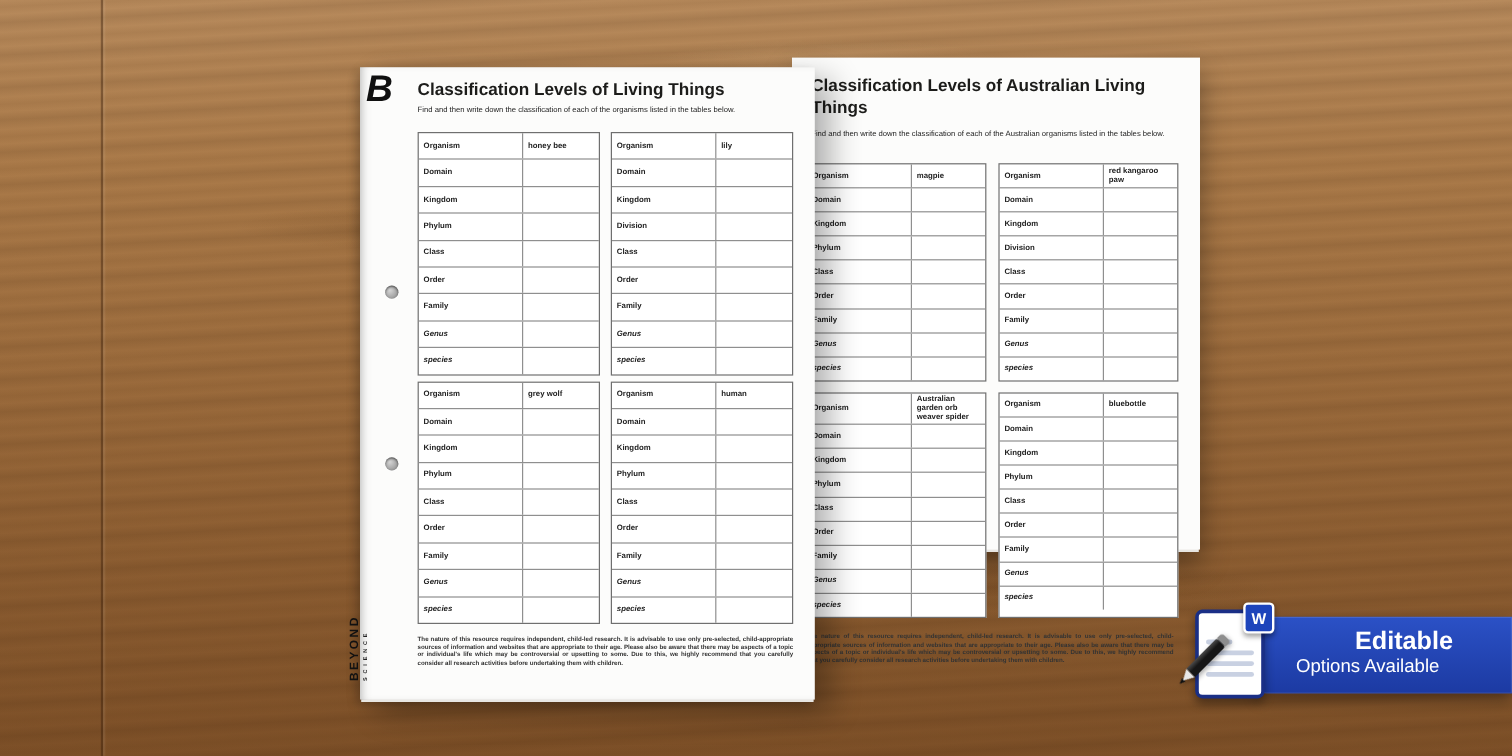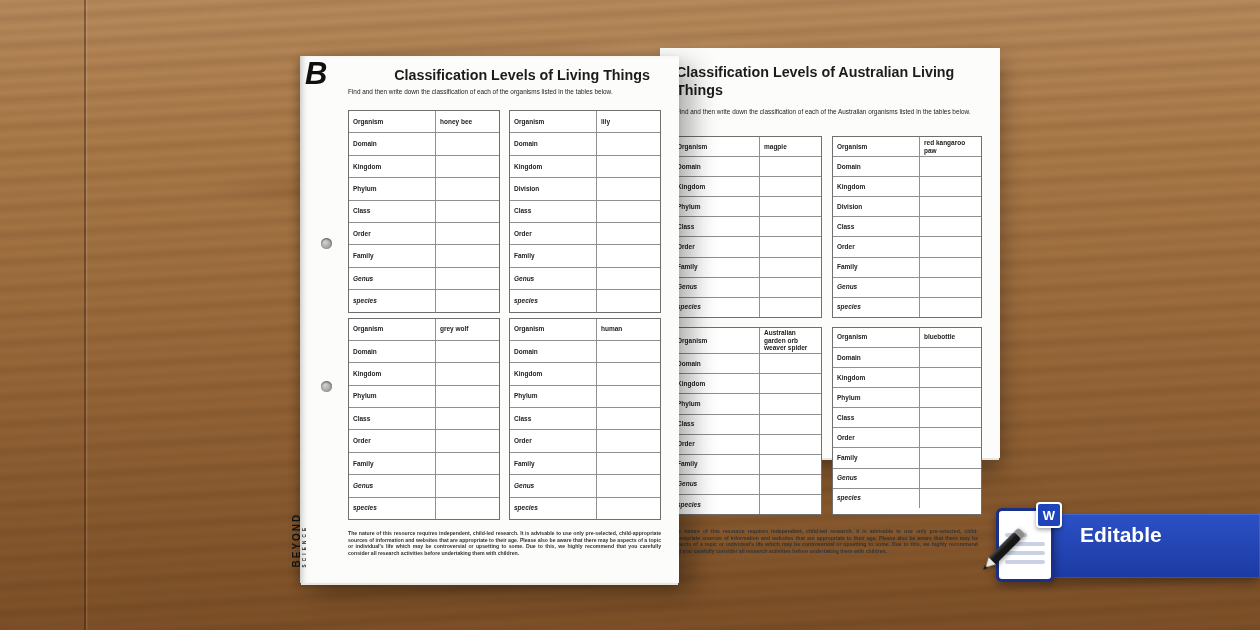--- a/index.html
+++ b/index.html
@@ -29,21 +29,21 @@
   .page-left{
     left:300px;top:56px;width:379px;height:527px;z-index:3;
     box-shadow:inset 6px 0 9px -6px rgba(0,0,0,0.35),
                0 3px 0 -1px #e8e6e2,
                14px 10px 24px rgba(0,0,0,0.30),
                -3px 4px 8px rgba(0,0,0,0.22);
   }
 
   .logo-b{position:absolute;left:5px;top:2px;font-size:31px;font-weight:900;font-style:italic;color:#101010;line-height:1;}
   .page-title{position:absolute;font-size:14.3px;font-weight:700;color:#1c1c1a;line-height:1.25;}
-  .page-left .page-title{left:32px;top:11px;width:318px;text-align:right;}
+  .page-left .page-title{left:48px;top:11px;width:318px;}
   .page-right .page-title{left:16px;top:16px;width:300px;}
   .instructions{position:absolute;font-size:6.4px;color:#222;line-height:1.45;text-align:justify;}
   .page-left .instructions{left:48px;top:31px;width:313px;}
   .page-right .instructions{left:16px;top:59px;width:306px;}
 
   .tables-grid{position:absolute;display:grid;}
   .page-left .tables-grid{left:48px;top:54px;grid-template-columns:152px 152px;column-gap:9px;row-gap:5px;}
   .page-right .tables-grid{left:12px;top:88px;grid-template-columns:150px 150px;column-gap:10px;row-gap:9px;}
 
   .wtable{border:1px solid #6f6f6f;background:#fff;display:flex;flex-direction:column;}
@@ -77,21 +77,21 @@
   .hole-2{left:321px;top:381px;}
 
   
   .badge{
     position:absolute;top:514px;right:0;width:212px;height:64px;z-index:5;
     background:linear-gradient(180deg,#2b51c6 0%,#1c3aa2 100%);
     border-radius:7px 0 0 7px;
     box-shadow:0 5px 12px rgba(0,0,0,0.38), inset 0 0 0 1px rgba(255,255,255,0.12);
   }
   .badge-text{margin:9px 0 0 32px;color:#fff;}
-  .badge-line1{font-size:21px;font-weight:700;line-height:1.1;}
+  .badge-line1{font-size:21px;font-weight:700;line-height:1.1;text-align:center;}
   .badge-line2{font-size:15.5px;font-weight:400;line-height:1.25;}
 
   .badge-icon{position:absolute;left:-60px;top:-10px;width:76px;height:84px;}
   .doc{
     position:absolute;left:8px;top:4px;width:52px;height:68px;
     background:#fff;border:3px solid #1a2f86;border-radius:6px;
     box-shadow:0 4px 8px rgba(0,0,0,0.40);
   }
   .doc-lines{position:absolute;left:6px;right:6px;top:22px;}
   .doc-lines span{display:block;height:4px;border-radius:2px;background:#c9d1e2;margin-bottom:5px;}
@@ -460,14 +460,15 @@
       <div class="pencil">
         <div class="pencil-tip-point"></div>
         <div class="pencil-tip"></div>
         <div class="pencil-body"></div>
         <div class="pencil-eraser"></div>
       </div>
     </div>
   </div>
   <div class="badge-text">
     <div class="badge-line1">Editable</div>
+    <div class="badge-line2">Options Available</div>
   </div>
 </div>
 
 </body></html>

